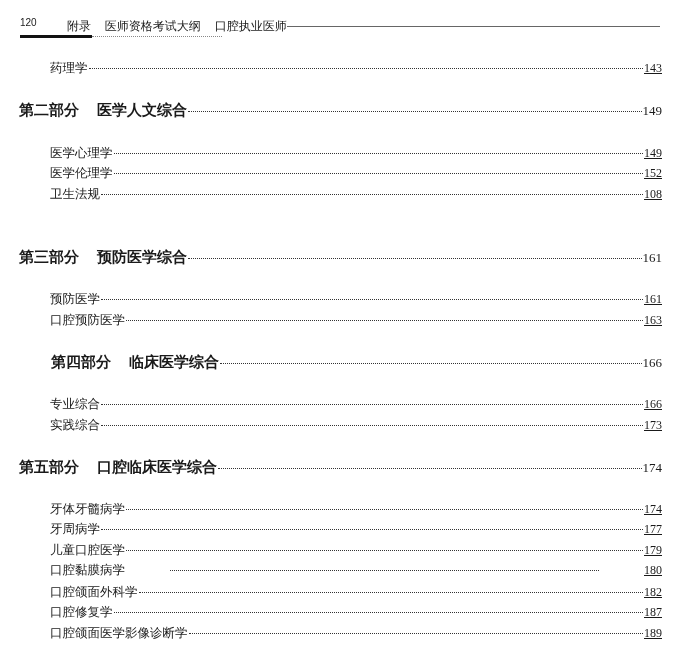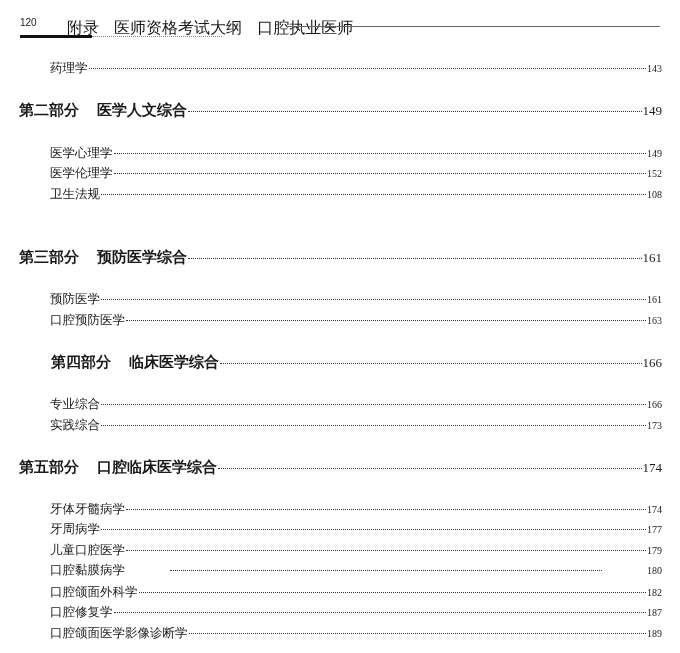--- a/index.html
+++ b/index.html
@@ -1,33 +1,33 @@
 <!DOCTYPE html>
 <html><head>
 <meta charset="utf-8">
 <style>
   html, body { margin:0; padding:0; background:#ffffff; }
   body { width:680px; height:653px; position:relative; overflow:hidden; color:#1a1a1a;
          font-family:"DejaVu Sans", sans-serif; }
   .header { position:absolute; top:17px; left:20px; right:20px; height:18px; }
   .header .pnum { position:absolute; left:0; top:0; font-family:"Liberation Sans", sans-serif; font-size:10px; }
-  .header .title { position:absolute; left:47px; top:1px; font-size:16px; white-space:nowrap; }
+  .header .title { position:absolute; left:47px; top:1px; font-size:12px; white-space:nowrap; }
   .header .title span { margin-right:10px; }
   .header .rule { position:absolute; left:267px; right:0; top:9px; border-top:1px solid #666; }
   .header .underline { position:absolute; left:0; top:18px; width:72px; border-top:3px solid #111; }
   .header .underline2 { position:absolute; left:72px; top:19px; width:130px; border-top:1px dotted #888; }
   .entry { position:absolute; left:0; right:0; display:flex; align-items:baseline; white-space:nowrap; }
   .entry .label { flex:0 0 auto; }
   .entry .dots { flex:1 1 auto; border-bottom:1px dotted #333; margin:0 1px; height:0; transform:translateY(-3px); }
   .entry .page { flex:0 0 auto; font-family:"Liberation Serif", serif; }
   .part { left:19px; right:18px; font-size:15px; font-weight:bold; }
   .part .page { font-size:13px; font-weight:normal; }
   .part .gap { display:inline-block; width:18px; }
   .sub { left:50px; right:18px; font-size:12.5px; }
-  .sub .page { font-size:10px; }
+  .sub .page { font-size:12px;text-decoration:underline; }
 </style>
 </head>
 <body>
 
 <div class="header">
   <span class="pnum">120</span>
   <span class="title">
     <span>附录</span>
     <span>医师资格考试大纲</span>
     <span>口腔执业医师</span>

